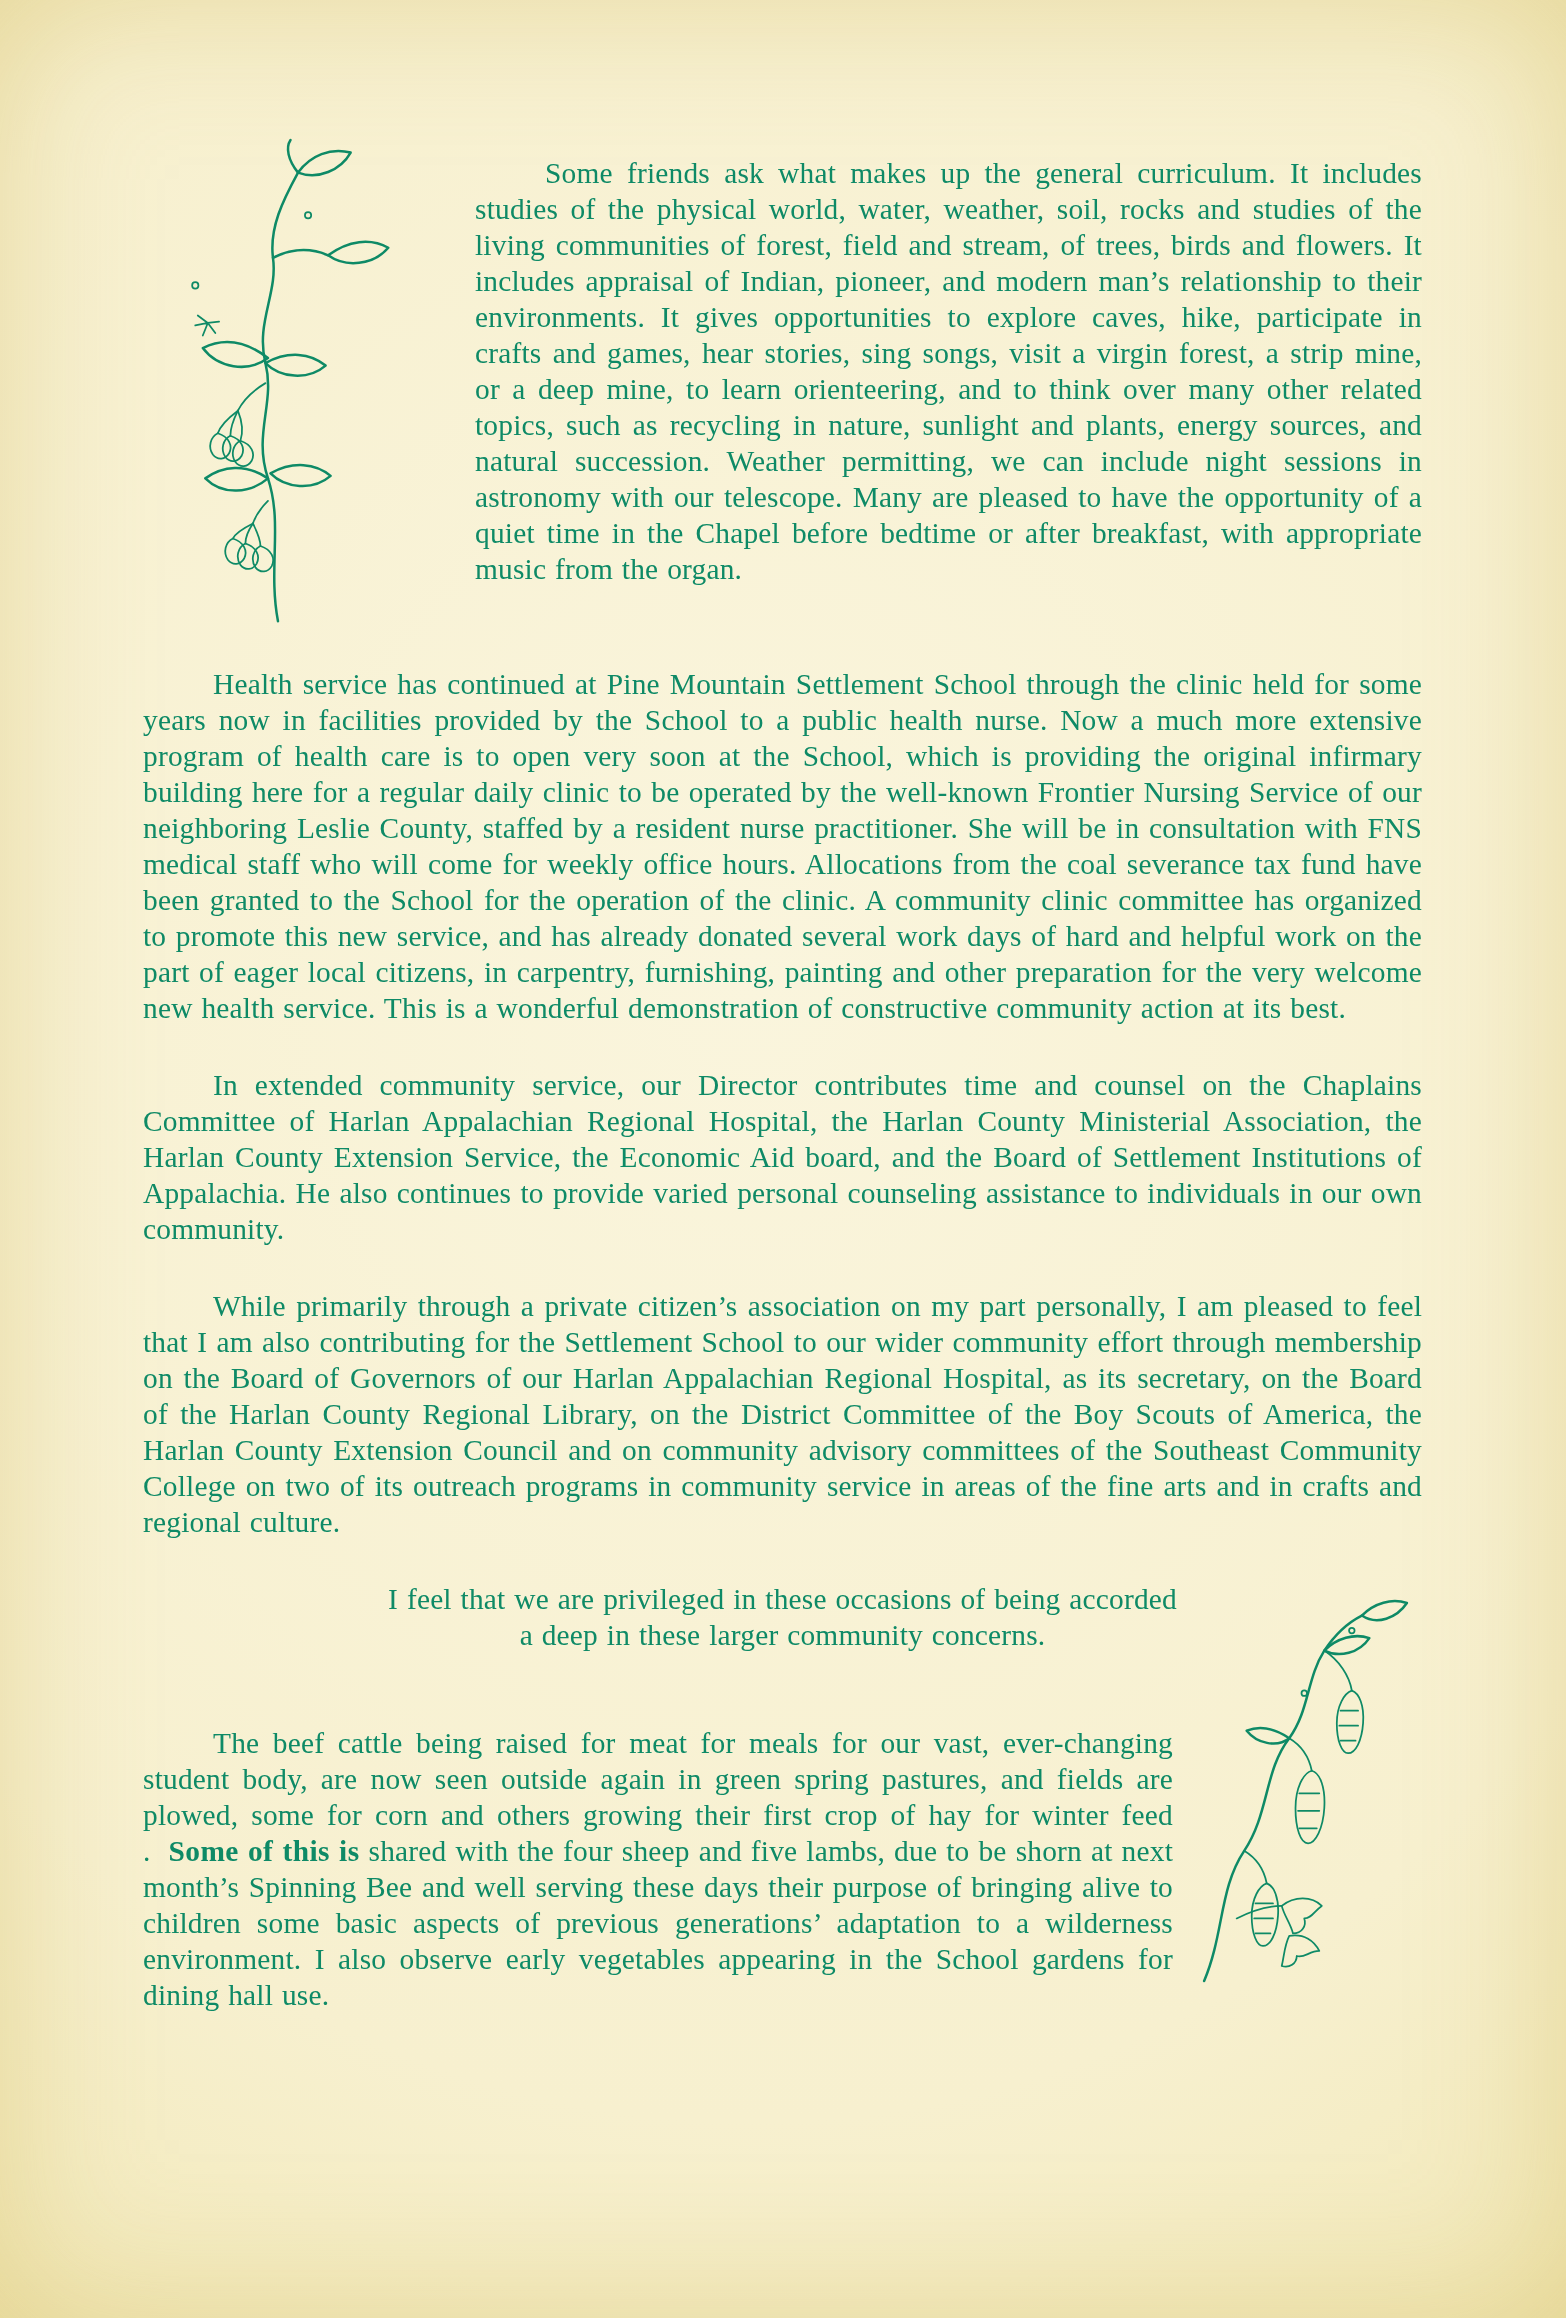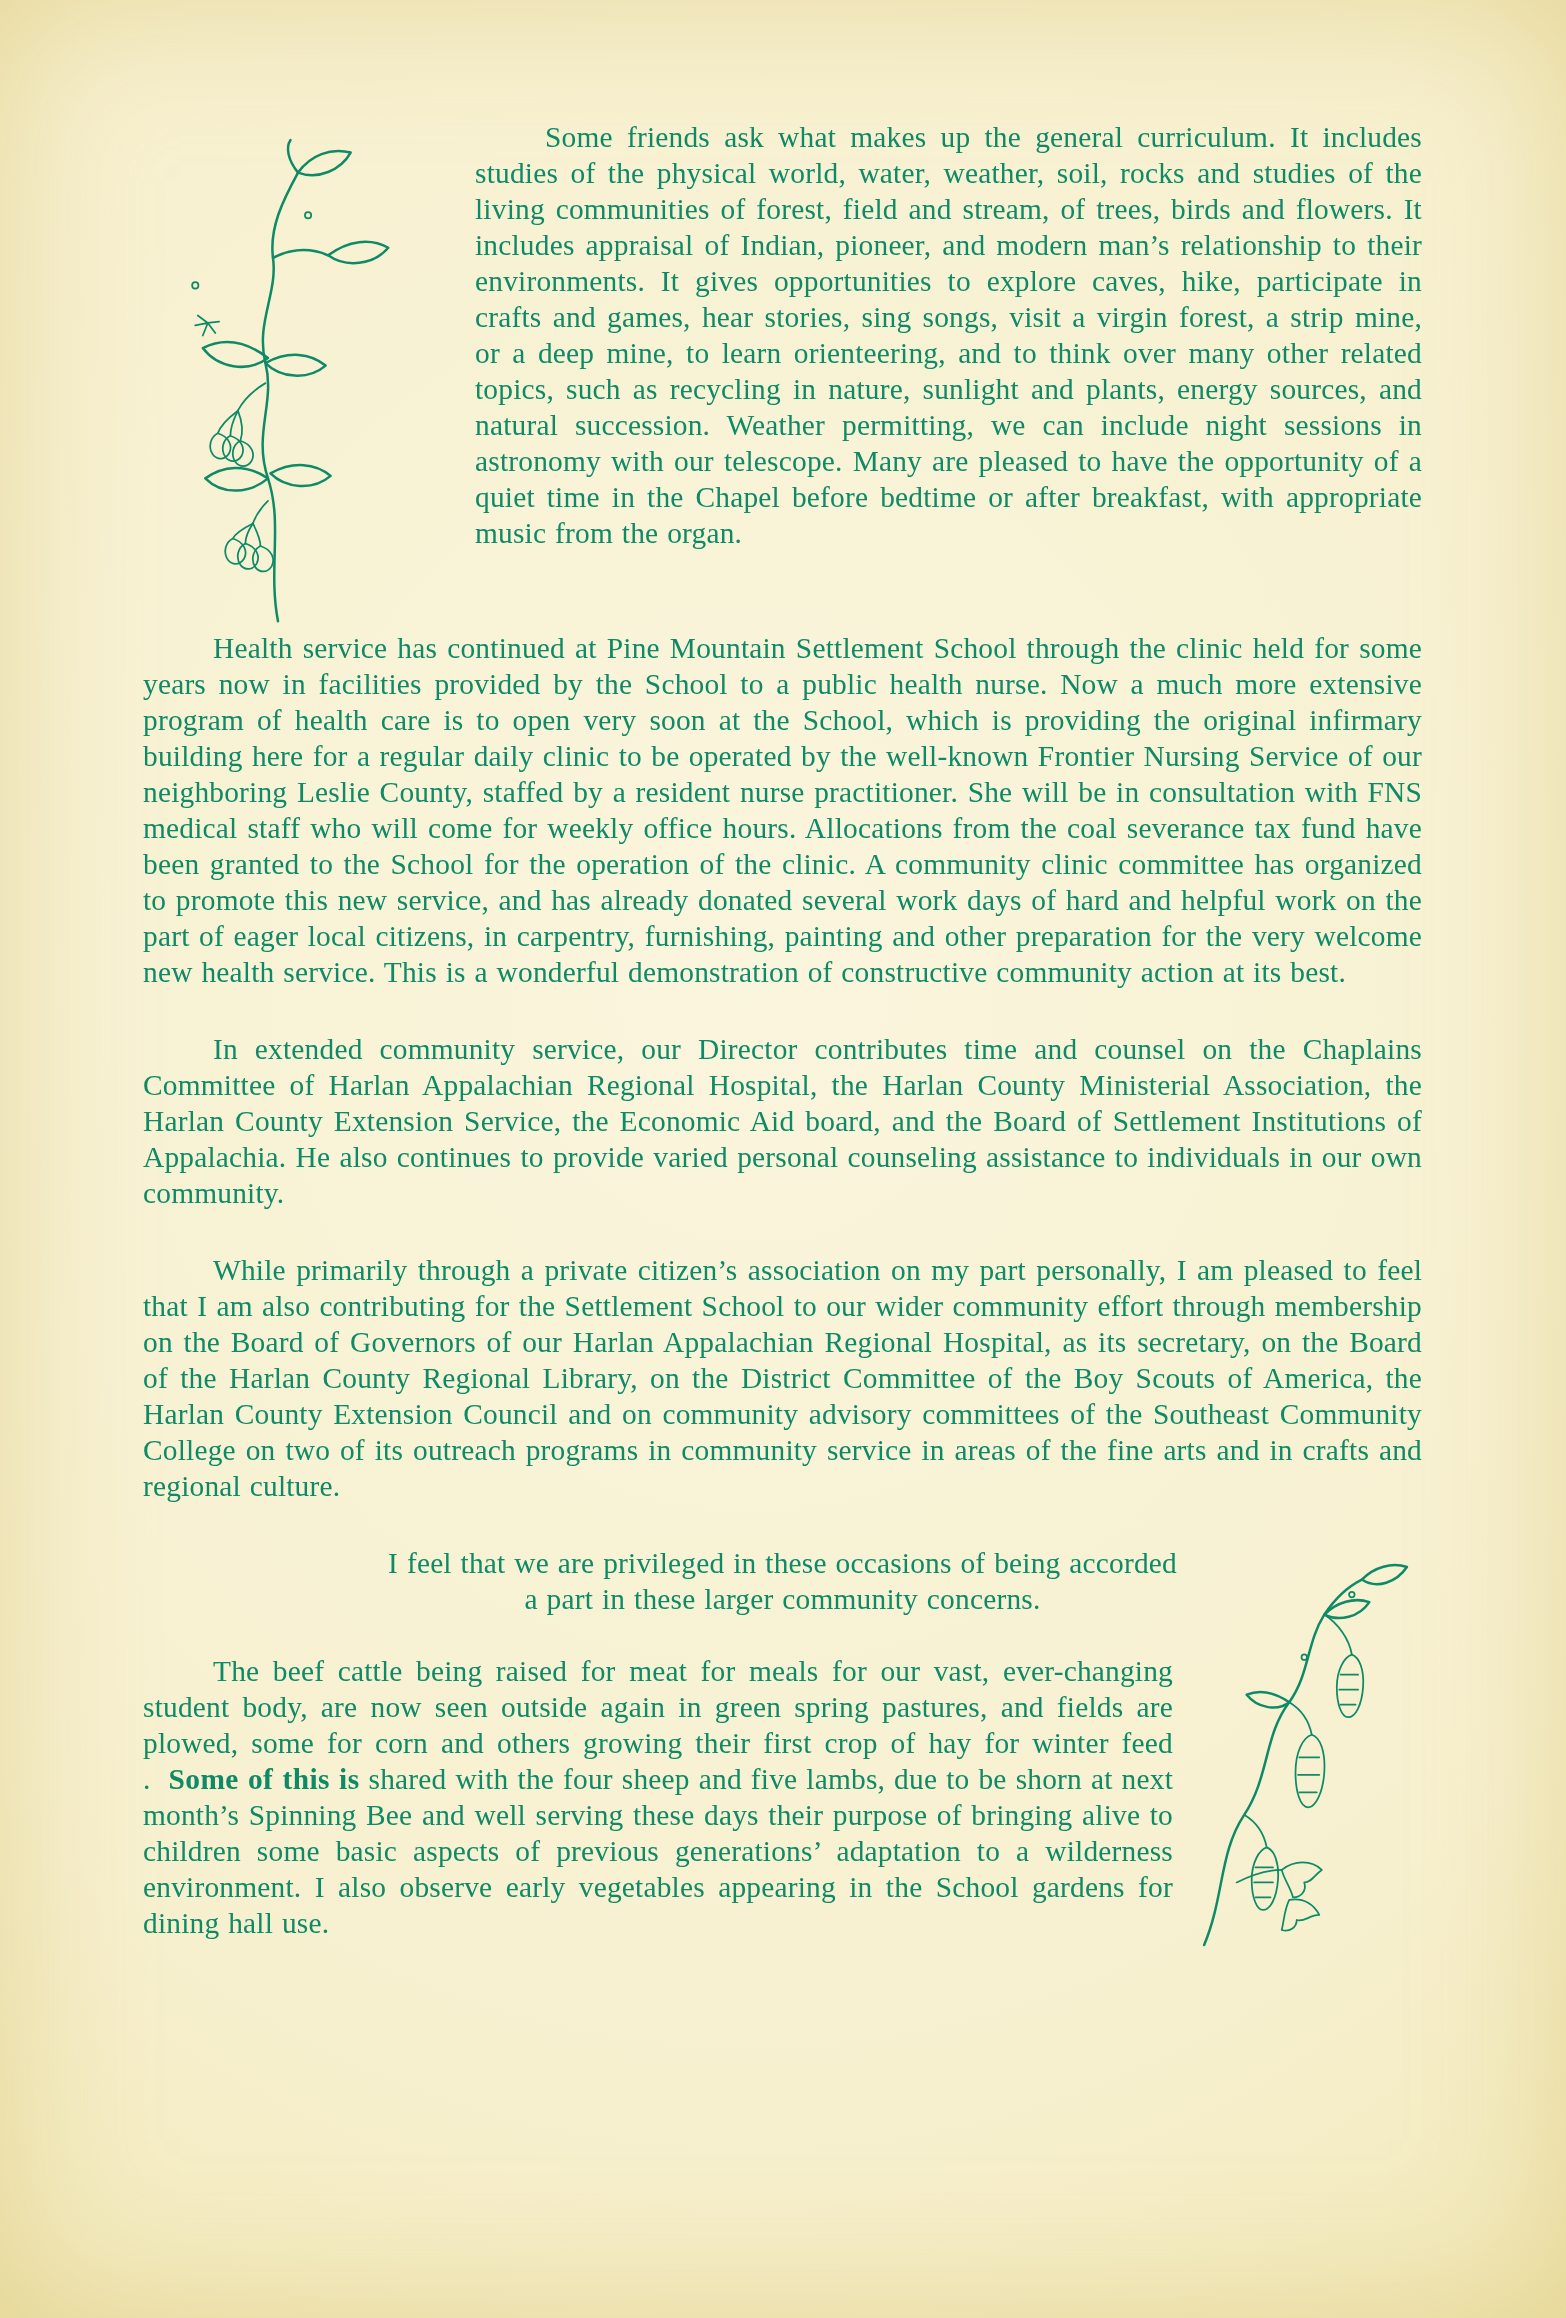--- a/index.html
+++ b/index.html
@@ -24,21 +24,21 @@
   .content {
     position:absolute;
     left:143px; top:119px;
     width:1279px;
     font-size:29.4px;
     line-height:36px;
     letter-spacing:0.2px;
     word-spacing:1.3px;
   }
   p { margin:0 0 41px 0; text-align:justify; }
-  p.indent { text-indent:70px; }
+  p.indent { text-indent:70px;margin-top:36px; }
   p.no-justify { text-align:center; margin-bottom:36px; }
   .block-line { display:block; }
   .row { display:flex; align-items:flex-start; }
   .illus-left { flex:0 0 332px; position:relative; }
   .illus-left svg { display:block; margin:16.3px 0 0 -22.6px; }
   .col { flex:1 1 auto; min-width:0; }
   .row2 .col-text { flex:0 0 1030px; }
   .illus-right { flex:1 1 auto; position:relative; min-height:6.3px; }
   .illus-right svg { position:absolute; top:-116px; left:-3.8px; }
   .bold-inline { font-weight:bold; letter-spacing:0.4px;font-family:Liberation Serif, serif; }
@@ -99,21 +99,21 @@
     </div>
 
     <p class="indent">Health service has continued at Pine Mountain Settlement School through the clinic held for some years now in facilities provided by the School to a public health nurse. Now a much more extensive program of health care is to open very soon at the School, which is providing the original infirmary building here for a regular daily clinic to be operated by the well-known Frontier Nursing Service of our neighboring Leslie County, staffed by a resident nurse practitioner. She will be in consultation with FNS medical staff who will come for weekly office hours. Allocations from the coal severance tax fund have been granted to the School for the operation of the clinic. A community clinic committee has organized to promote this new service, and has already donated several work days of hard and helpful work on the part of eager local citizens, in carpentry, furnishing, painting and other preparation for the very welcome new health service. This is a wonderful demonstration of constructive community action at its best.</p>
 
     <p class="indent">In extended community service, our Director contributes time and counsel on the Chaplains Committee of Harlan Appalachian Regional Hospital, the Harlan County Ministerial Association, the Harlan County Extension Service, the Economic Aid board, and the Board of Settlement Institutions of Appalachia. He also continues to provide varied personal counseling assistance to individuals in our own community.</p>
 
     <p class="indent">While primarily through a private citizen’s association on my part personally, I am pleased to feel that I am also contributing for the Settlement School to our wider community effort through membership on the Board of Governors of our Harlan Appalachian Regional Hospital, as its secretary, on the Board of the Harlan County Regional Library, on the District Committee of the Boy Scouts of America, the Harlan County Extension Council and on community advisory committees of the Southeast Community College on two of its outreach programs in community service in areas of the fine arts and in crafts and regional culture.</p>
 
     <p class="no-justify">
         <span class="block-line">I feel that we are privileged in these occasions of being accorded</span>
-        <span class="block-line">a part in these larger community concerns.</span>
+        <span class="block-line">a deep in these larger community concerns.</span>
       </p>
 
     <div class="row row2">
       <div class="col-text">
         <p class="indent"><span>The beef cattle being raised for meat for meals for our vast, ever-changing student body, are now seen outside again in green spring pastures, and fields are plowed, some for corn and others growing their first crop of hay for winter feed .&nbsp;&nbsp;</span><span class="bold-inline">Some of this is</span><span> shared with the four sheep and five lambs, due to be shorn at next month’s Spinning Bee and well serving these days their purpose of bringing alive to children some basic aspects of previous generations’ adaptation to a wilderness environment. I also observe early vegetables appearing in the School gardens for dining hall use.</span></p>
       </div>
       <div class="illus-right">
         <svg width="248" height="413" viewBox="0 0 198 330" aria-hidden="true">
           <g class="ln">
 

